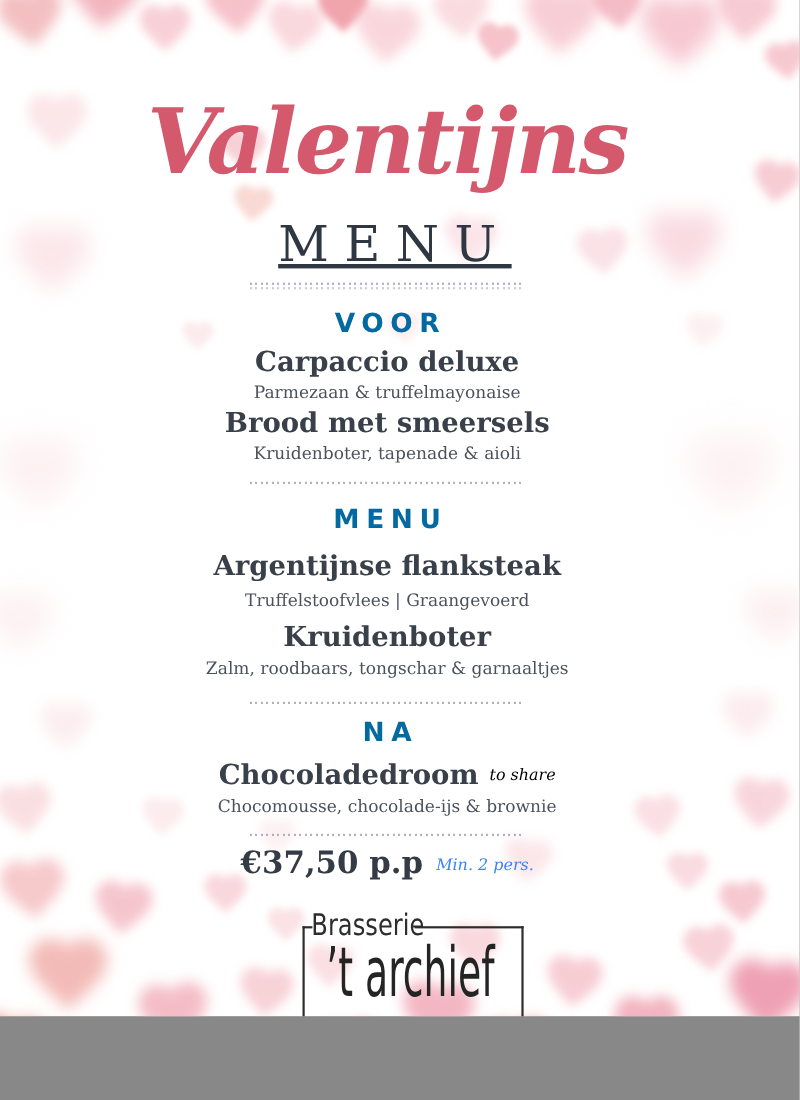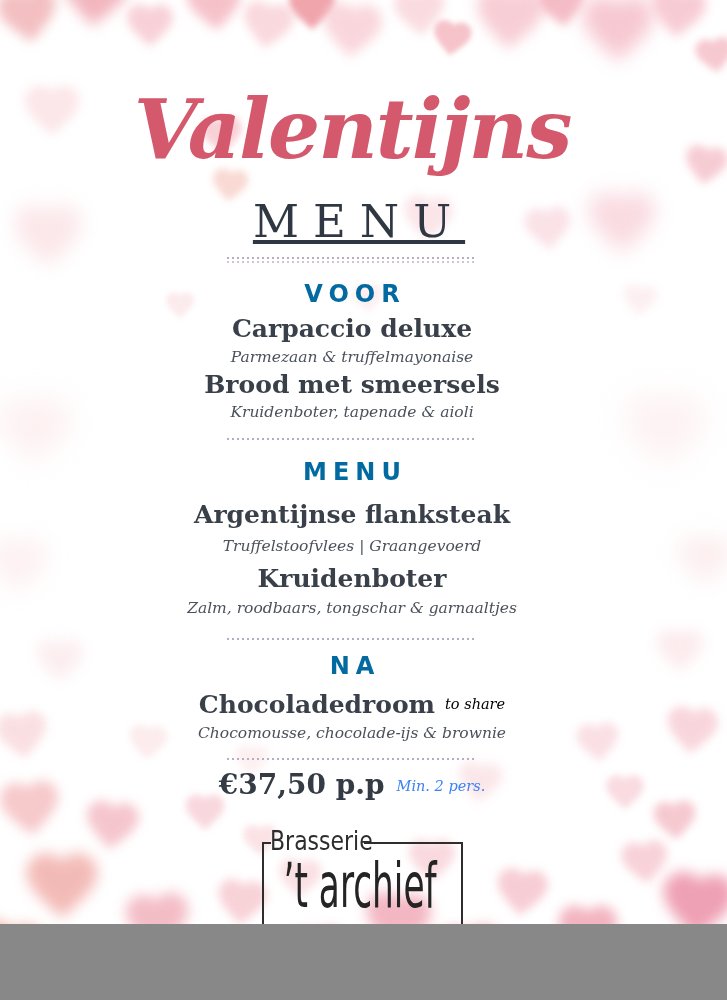--- a/index.html
+++ b/index.html
@@ -40,38 +40,38 @@
     font-family:"DejaVu Sans", sans-serif;font-weight:800;
     font-size:24px;line-height:1.2;color:#0369a1;
     letter-spacing:6px;text-indent:6px;
   }
   .course-title{
     font-family:"DejaVu Serif", serif;font-weight:bold;
     font-size:25px;line-height:1.25;color:#39404a;
   }
   .course-sub{
     font-family:"DejaVu Serif", serif;
-    font-size:15.5px;line-height:1.3;color:#4b515b;font-style:italic;
+    font-size:15.5px;line-height:1.3;color:#4b515b;
   }
   .inline-note{
     font-family:"DejaVu Serif", serif;font-style:italic;font-weight:normal;
     font-size:14.5px;color:#000000;margin-left:10px;position:relative;top:-4px;
   }
   .price-row{top:768px;}
   .price-amount{
     font-family:"DejaVu Serif", serif;font-weight:bold;
     font-size:28px;color:#343b45;
   }
   .price-note{
     font-family:"DejaVu Serif", serif;font-style:italic;
     font-size:14.5px;color:#3b82f6;margin-left:12px;position:relative;top:-3px;
   }
 
   
-  .logo{position:absolute;left:262px;top:842px;width:201px;height:90px;}
+  .logo{position:absolute;left:275px;top:842px;width:201px;height:90px;}
   .logo .seg{position:absolute;background:#2d2d2d;}
   .seg-top-left{left:0;top:0;width:9px;height:2px;}
   .seg-top-right{left:102px;top:0;width:99px;height:2px;}
   .seg-left{left:0;top:0;width:2px;height:90px;}
   .seg-right{right:0;top:0;width:2px;height:90px;}
   .seg-bottom-left{left:0;bottom:0;width:122px;height:2px;}
   .seg-bottom-right{right:0;bottom:0;width:10px;height:2px;}
   .logo-top-label{
     position:absolute;left:8px;top:-17px;
     font-family:"DejaVu Sans", sans-serif;font-size:25px;color:#2d2d2d;

